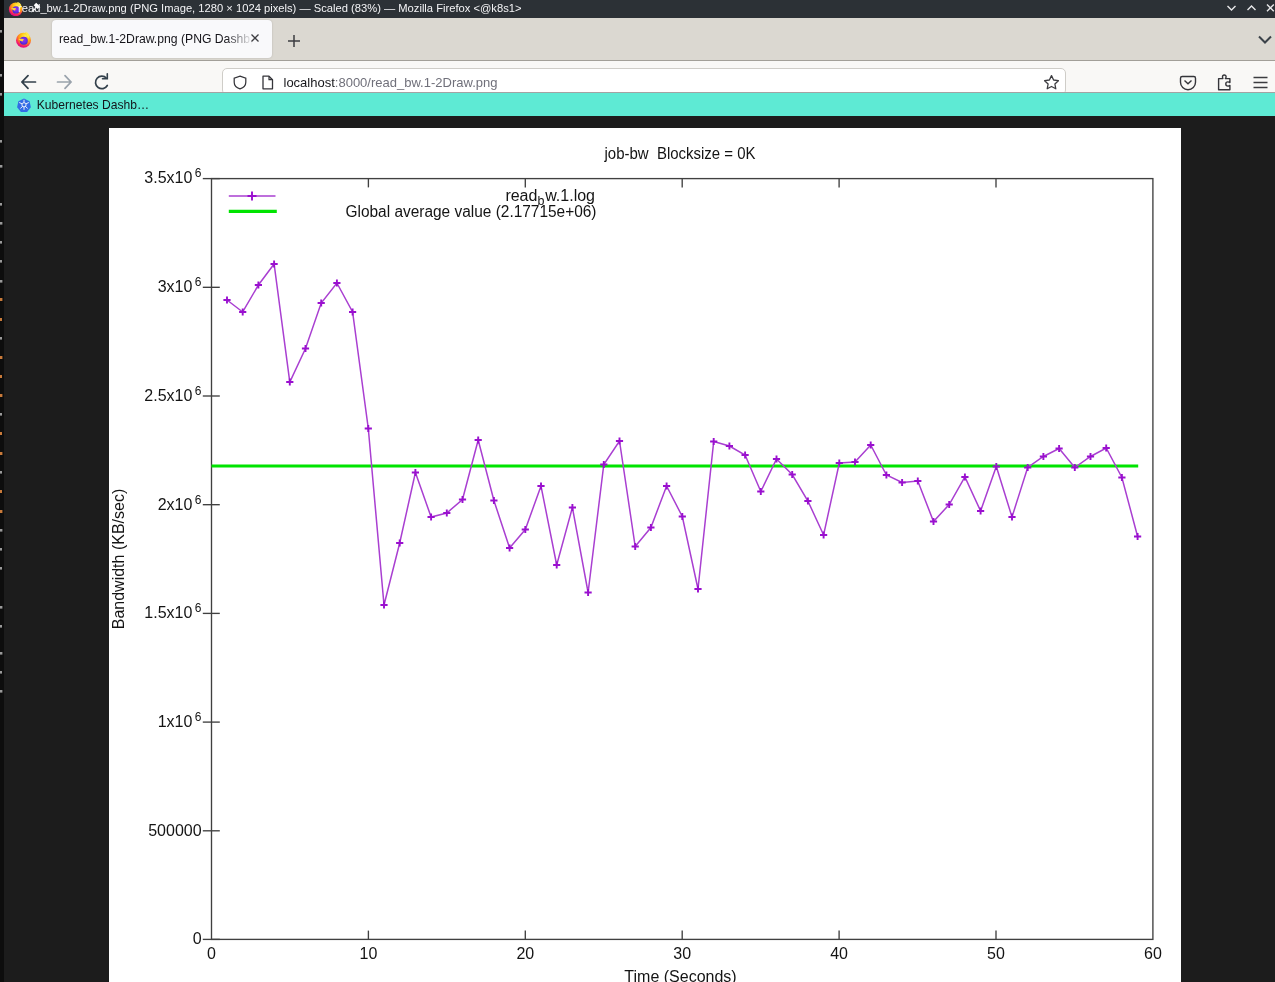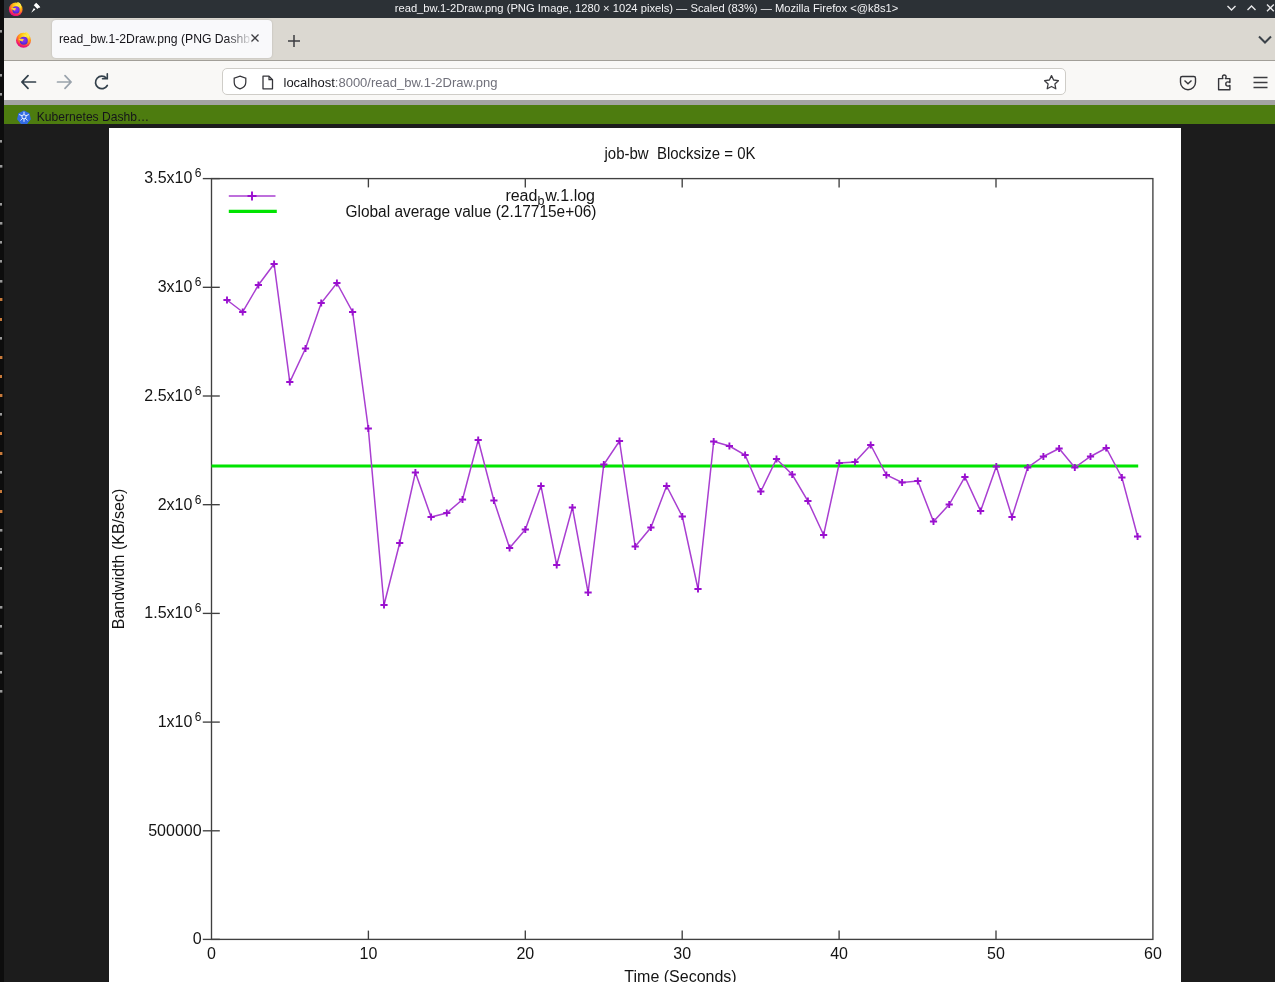--- a/index.html
+++ b/index.html
@@ -1,28 +1,28 @@
 <!DOCTYPE html>
 <html><head>
 <meta charset="utf-8">
 <style>
   html,body{margin:0;padding:0;width:1275px;height:982px;overflow:hidden;background:#1c1c1c;}
   *{box-sizing:border-box;}
   .abs{position:absolute;}
   body{font-family:"Liberation Sans", sans-serif;}
   #titlebar{left:0;top:0;width:1275px;height:17.5px;background:#2c3136;}
-  #titletext{width:100%;text-align:center;top:2.3px;font-size:11.2px;color:#f4f4f6;letter-spacing:0;padding-left:18px;}
+  #titletext{width:100%;text-align:left;top:2.3px;font-size:11.2px;color:#f4f4f6;letter-spacing:0;padding-left:18px;}
   #tabbar{left:0;top:17.5px;width:1275px;height:42.8px;background:#dbd8d1;}
   #tab{left:52px;top:2.6px;width:220px;height:38.2px;background:#f9f9fb;border-radius:4px;box-shadow:0 0 2px rgba(0,0,0,.18);}
   #tabtext{left:7px;top:11.8px;width:194px;font-size:12.2px;color:#15141a;white-space:nowrap;overflow:hidden;-webkit-mask-image:linear-gradient(to right,#000 86%,transparent 100%);mask-image:linear-gradient(to right,#000 86%,transparent 100%);}
   #navbar{left:0;top:60.3px;width:1275px;height:43.7px;background:#f9f8f6;border-top:1.3px solid #a29f98;}
   #urlbar{left:222px;top:6.8px;width:844px;height:27.2px;background:#ffffff;border:1px solid #cfcdc8;border-radius:5px;}
   #urltext{left:60.5px;top:5.5px;font-size:13px;color:#70707a;white-space:pre;}
   #urltext b{color:#17171b;font-weight:normal;}
-  #bookmarks{left:0;top:100px;width:1275px;height:24.3px;background:#4d7c0f;border-top:5px solid #a3a3a3;}
+  #bookmarks{left:0;top:92px;width:1275px;height:24.3px;background:#5eead4;border-top:1px solid #a3a3a3;}
   #bmtext{left:36.8px;top:5.2px;font-size:12.1px;color:#15141a;}
   #content{left:0;top:128.3px;width:1275px;height:853.7px;background:#1c1c1c;}
   #whitepage{left:109px;top:0;width:1072px;height:853.7px;background:#ffffff;}
   #leftstrip{left:0;top:0;width:3.8px;height:982px;background:#0d0d0d;}
 </style>
 </head>
 <body>
 <div class="abs" id="titlebar">
   <svg class="abs" style="left:8px;top:0.5px" width="15.5" height="15.5" viewBox="0 0 17 17">
     <defs>

